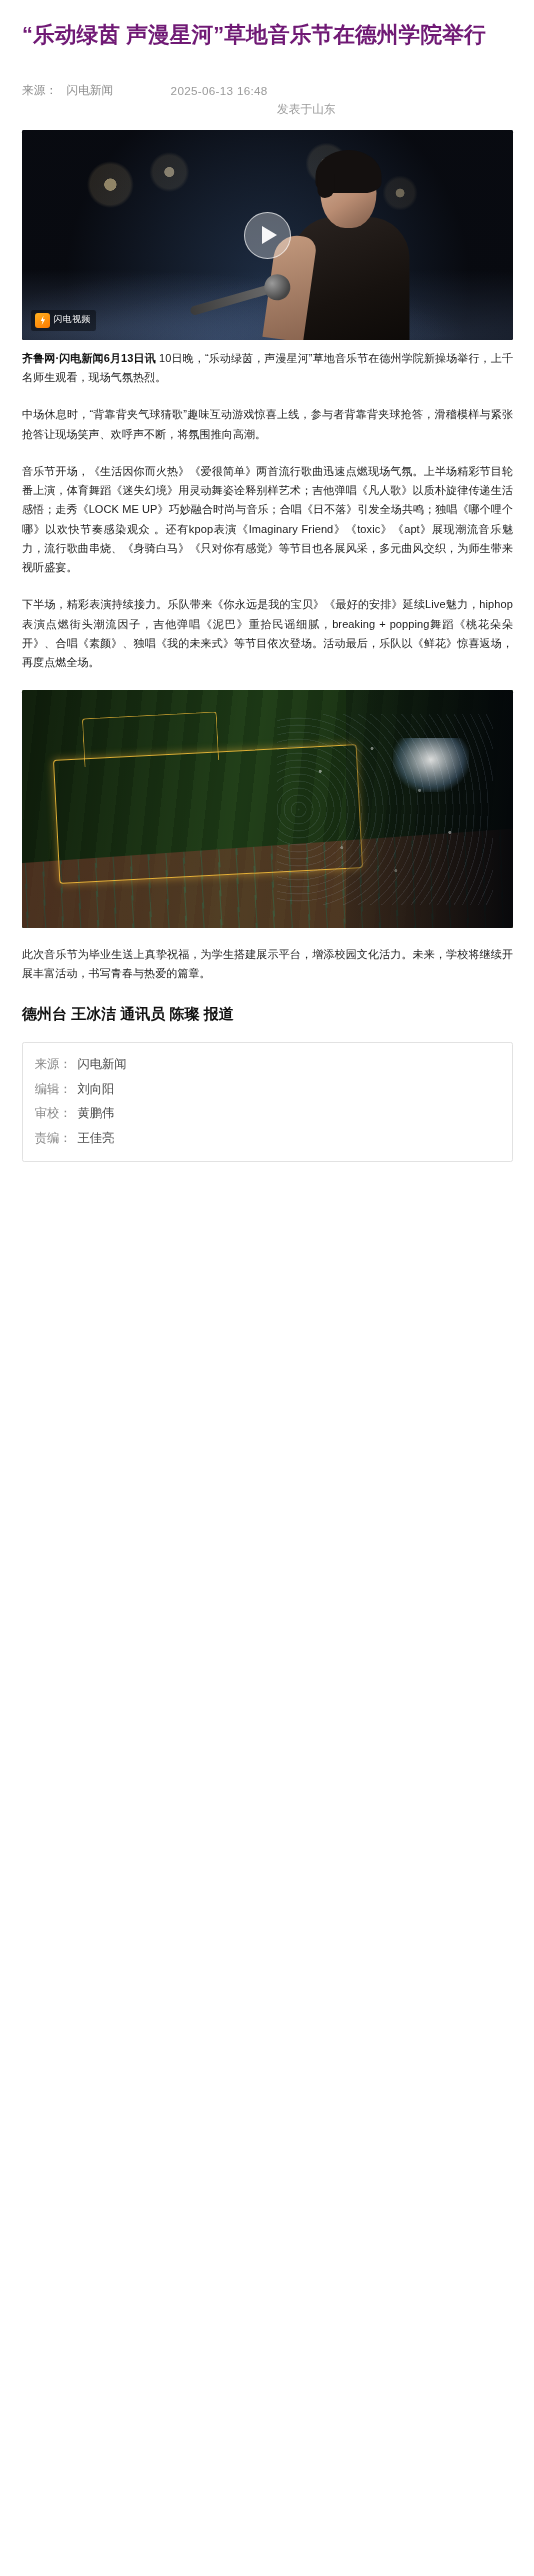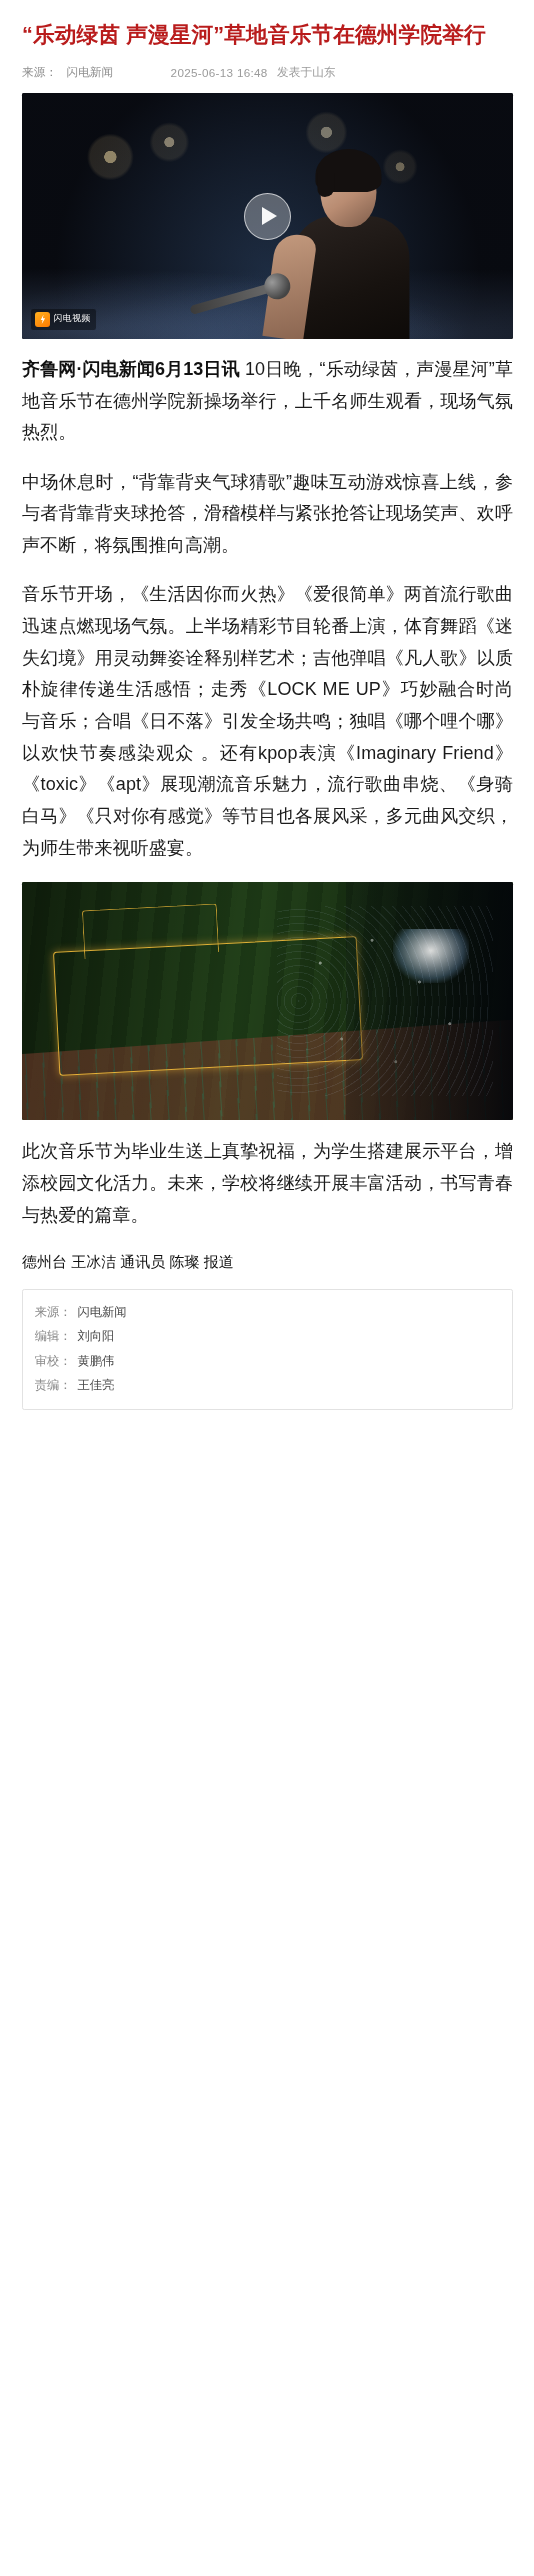--- a/index.html
+++ b/index.html
@@ -17,43 +17,43 @@
   .page {
     width: 535px;
     padding: 20px 22px 17.6px 22px;
   }
   h1.title {
     font-size: 21.7px;
     line-height: 1.38;
     font-weight: bold;
     margin: 0 0 15px 0;
     letter-spacing: 0.1px;
-    color: #b91c1c;
+    color: #701a75;
   }
   .meta {
     display: flex;
     align-items: center;
     gap: 9.4px;
     font-size: 11.7px;
     color: #8d8d8d;
     margin-bottom: 13px;
     flex-wrap: wrap;
   }
   .meta .src-name { color: #8d8d8d; }
   .meta .date { color: #9b9b9b; letter-spacing: 0.3px; margin-left: 48px; }
-  .meta .loc { color: #9b9b9b; }
+  .meta .loc { color: #9b9b9b; margin-top: 37px; }
 
   
   .hero {
     position: relative;
     width: 100%;
-    height: 246px;
+    height: 210px;
     border-radius: 2.3px;
     overflow: hidden;
-    margin-bottom: 15px;
+    margin-bottom: 9px;
     background: #0a0d12;
   }
   .hero .bg {
     position: absolute;
     inset: 0;
     background:
       radial-gradient(circle at 18% 26%, rgba(255,230,170,0.55) 0 5.9px, rgba(255,220,150,0.12) 6.4px 20px, transparent 23.4px),
       radial-gradient(circle at 30% 20%, rgba(255,235,190,0.5) 0 4.7px, rgba(255,225,160,0.10) 5.3px 16.4px, transparent 20px),
       radial-gradient(circle at 62% 16%, rgba(255,240,200,0.45) 0 5.3px, rgba(255,225,160,0.10) 5.9px 17.6px, transparent 21px),
       radial-gradient(circle at 77% 30%, rgba(255,230,175,0.40) 0 4.1px, rgba(255,220,150,0.08) 4.7px 14px, transparent 17.6px),
@@ -195,35 +195,35 @@
   }
   .hero .watermark .wm-text {
     font-size: 8.8px;
     color: #ffffff;
     letter-spacing: 0.6px;
     white-space: nowrap;
   }
 
   
   p.para {
-    font-size: 18px;
+    font-size: 11px;
     line-height: 1.76;
     margin: 0 0 17.6px 0;
     color: #1b1b1b;
     text-align: justify;
     letter-spacing: 0.1px;
   }
   p.para .lead {
     font-weight: bold;
     color: #111111;
   }
   p.byline {
     font-size: 15px;
     line-height: 1.7;
-    font-weight: normal;
+    font-weight: bold;
     margin: 2.3px 0 15px 0;
     color: #111111;
   }
 
   
   .aerial {
     position: relative;
     width: 100%;
     height: 238px;
     border-radius: 2.3px;
@@ -357,20 +357,21 @@
       <div class="wm-text">闪电视频</div>
     </div>
   </div>
 
   <p class="para"><span class="lead">齐鲁网·闪电新闻6月13日讯</span><span> 10日晚，“乐动绿茵，声漫星河”草地音乐节在德州学院新操场举行，上千名师生观看，现场气氛热烈。</span></p>
 
   <p class="para">中场休息时，“背靠背夹气球猜歌”趣味互动游戏惊喜上线，参与者背靠背夹球抢答，滑稽模样与紧张抢答让现场笑声、欢呼声不断，将氛围推向高潮。</p>
 
   <p class="para">音乐节开场，《生活因你而火热》《爱很简单》两首流行歌曲迅速点燃现场气氛。上半场精彩节目轮番上演，体育舞蹈《迷失幻境》用灵动舞姿诠释别样艺术；吉他弹唱《凡人歌》以质朴旋律传递生活感悟；走秀《LOCK ME UP》巧妙融合时尚与音乐；合唱《日不落》引发全场共鸣；独唱《哪个哩个哪》以欢快节奏感染观众 。还有kpop表演《Imaginary Friend》《toxic》《apt》展现潮流音乐魅力，流行歌曲串烧、《身骑白马》《只对你有感觉》等节目也各展风采，多元曲风交织，为师生带来视听盛宴。</p>
 
+  <p class="para">下半场，精彩表演持续接力。乐队带来《你永远是我的宝贝》《最好的安排》延续Live魅力，hiphop表演点燃街头潮流因子，吉他弹唱《泥巴》重拾民谣细腻，breaking + popping舞蹈《桃花朵朵开》、合唱《素颜》、独唱《我的未来式》等节目依次登场。活动最后，乐队以《鲜花》惊喜返场，再度点燃全场。</p>
 
   <div class="aerial">
     <div class="field"></div>
     <div class="track"></div>
     <div class="lines"></div>
     <div class="dark-right"></div>
     <div class="crowd"></div>
     <div class="stage"></div>
   </div>
 

